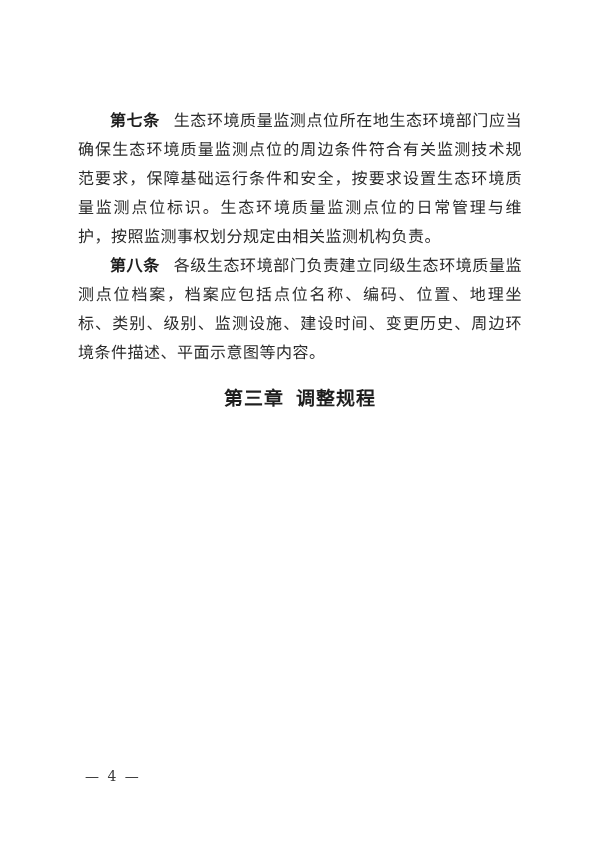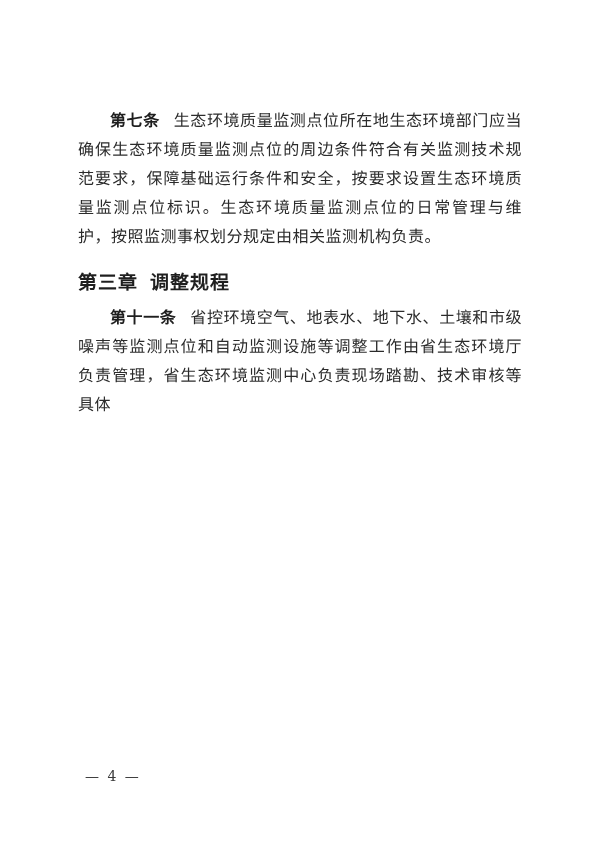--- a/index.html
+++ b/index.html
@@ -36,20 +36,21 @@
   .article-label {
     font-weight: bold;
     color: #1f1f1f;
     margin-right: 14px;
   }
   .chapter-heading {
     margin: 17px 0 6px 0;
     font-size: 19px;
     line-height: 29px;
     font-weight: bold;
+    text-align: center;
     color: #1f1f1f;
     letter-spacing: 1px;
   }
   .chapter-title {
     margin-left: 12px;
   }
   .page-footer {
     position: absolute;
     left: 85px;
     top: 766px;
@@ -60,23 +61,23 @@
   }
 </style>
 </head>
 <body>
 
 <div class="page">
   <div class="content">
 
     <p class="article"><span class="article-label">第七条</span><span>生态环境质量监测点位所在地生态环境部门应当确保生态环境质量监测点位的周边条件符合有关监测技术规范要求，保障基础运行条件和安全，按要求设置生态环境质量监测点位标识。生态环境质量监测点位的日常管理与维护，按照监测事权划分规定由相关监测机构负责。</span></p>
 
+    <p class="article"><span class="article-label">第八条</span><span>各级生态环境部门负责建立同级生态环境质量监测点位档案，档案应包括点位名称、编码、位置、地理坐标、类别、级别、监测设施、建设时间、变更历史、周边环境条件描述、平面示意图等内容。</span></p>
 
 
     <h2 class="chapter-heading"><span>第三章</span><span class="chapter-title">调整规程</span></h2>
 
 
-    <p class="article"><span class="article-label">第十一条</span><span>省控环境空气、地表水、地下水、土壤和市级噪声等监测点位和自动监测设施等调整工作由省生态环境厅负责管理，省生态环境监测中心负责现场踏勘、技术审核等具体</span></p>
 
   </div>
 
   <div class="page-footer">— 4 —</div>
 </div>
 
 </body></html>

